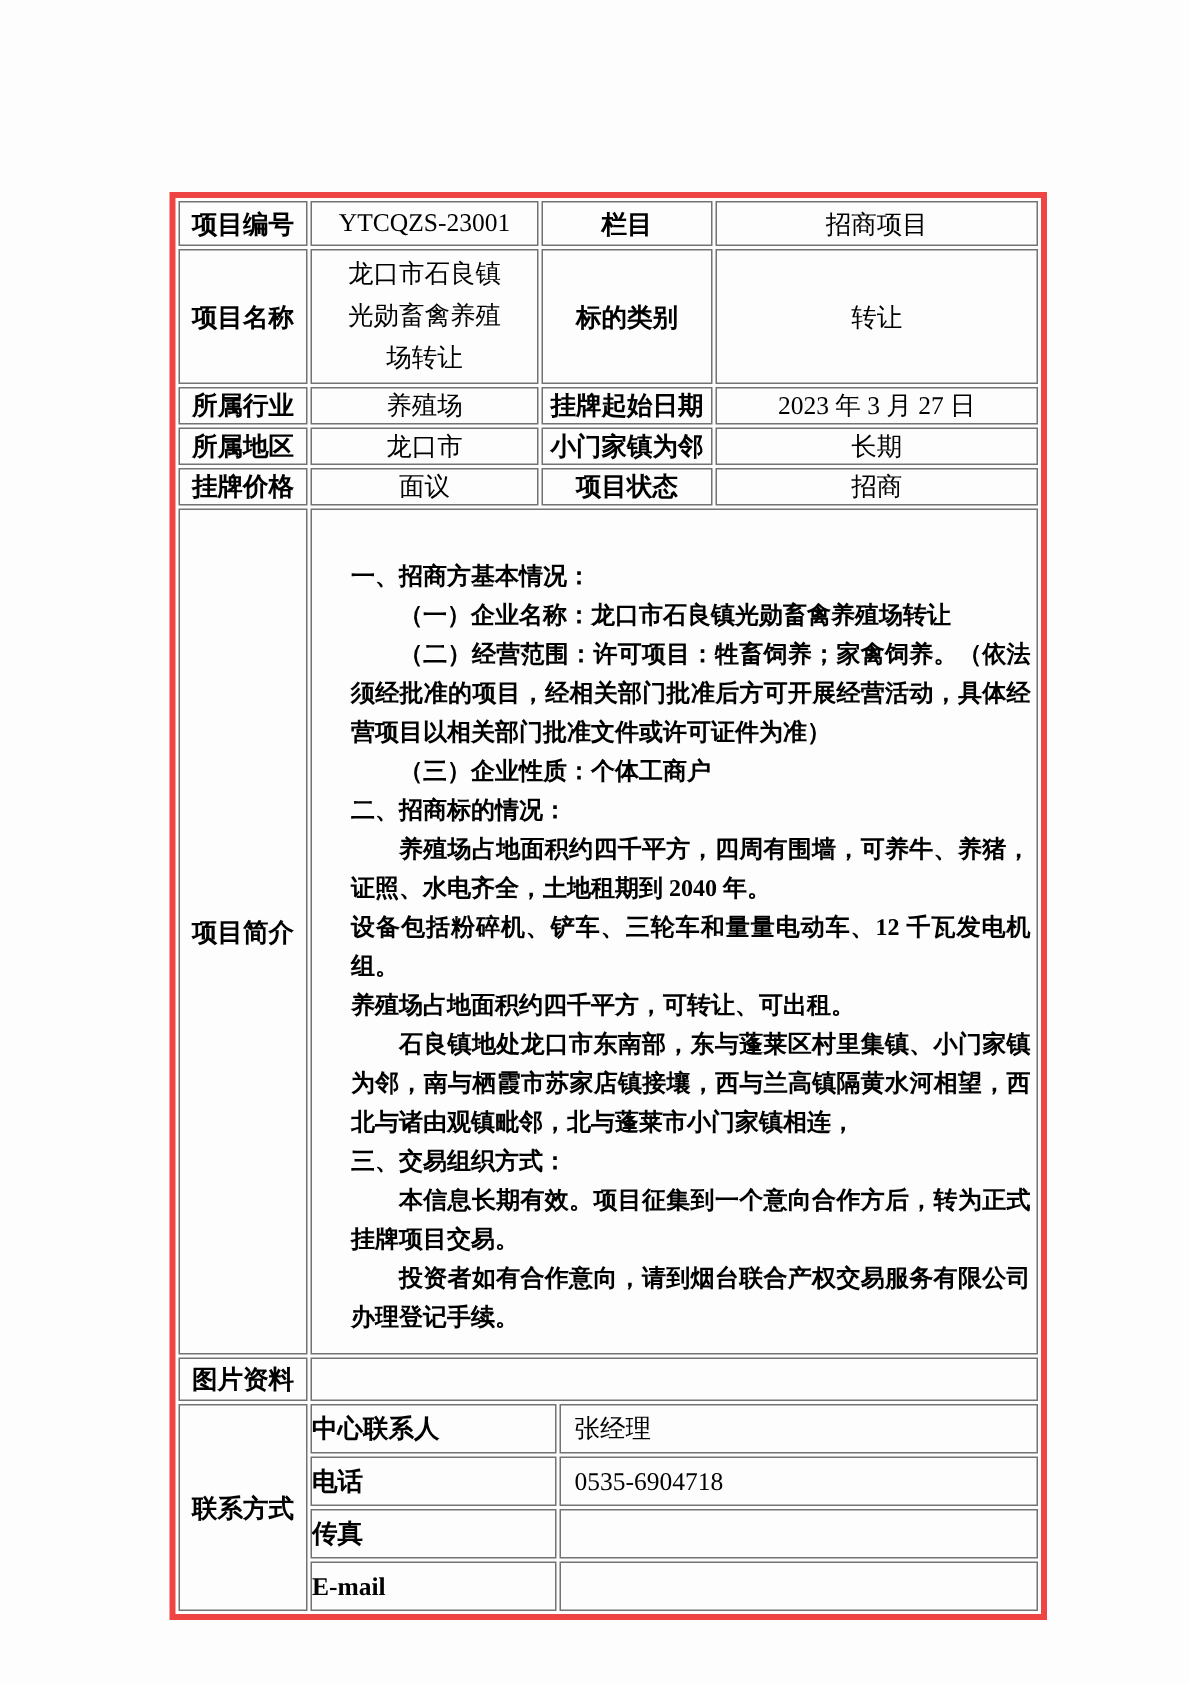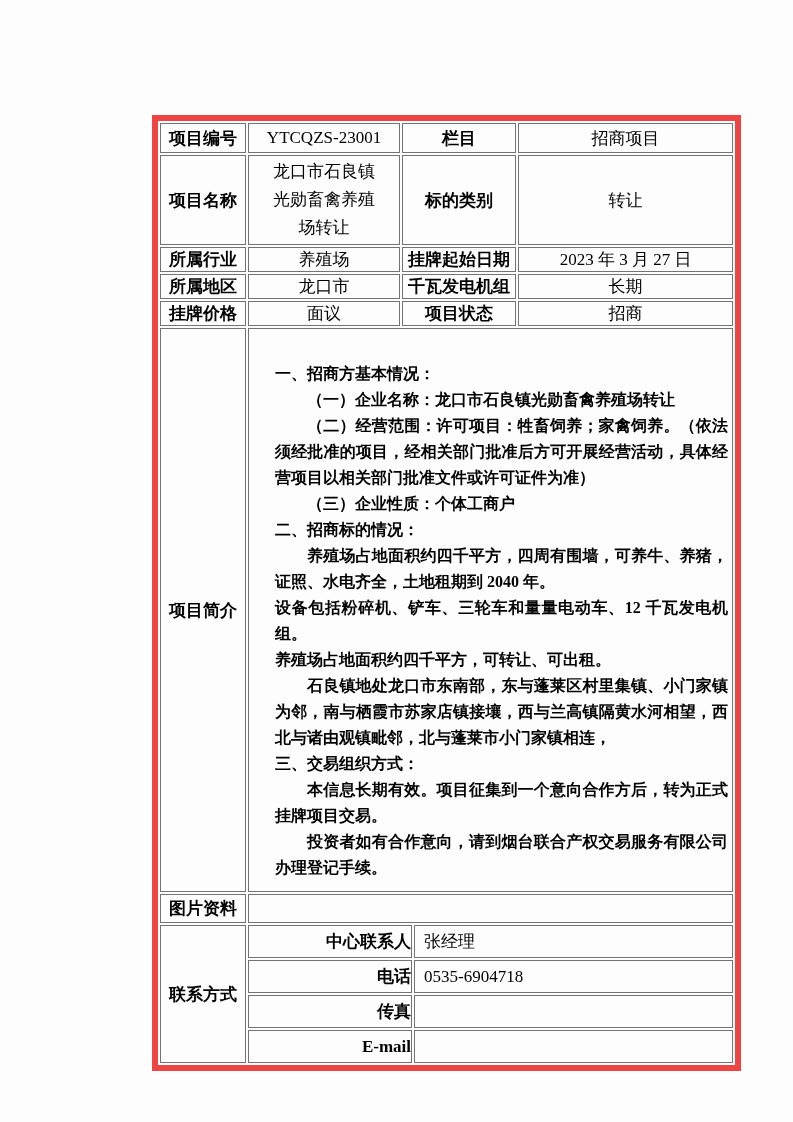--- a/index.html
+++ b/index.html
@@ -9,28 +9,27 @@
     width: 793px;
     height: 1122px;
     background: #fdfdfd;
     font-family: "Liberation Serif", "DejaVu Serif", serif;
     color: #000000;
     overflow: hidden;
   }
   table.doc {
     position: absolute;
     left: 113px;
-    top: 115px;
+    top: 128px;
     width: 579px;
     border-collapse: separate;
     border-spacing: 2px;
-    border: 6px solid #ef4444;
+    border: 4px solid #ef4444;
     table-layout: fixed;
     background: #fdfdfd;
-    margin-left: 39px;
   }
   table.doc td {
     border: 1px solid #737373;
     vertical-align: middle;
     font-size: 17px;
     overflow: hidden;
   }
   col.cA { width: 86px; }
   col.cB { width: 152px; }
   col.cC { width: 10px; }
@@ -62,21 +61,21 @@
     font-size: 16px;
     line-height: 26px;
     text-align: justify;
     font-weight: bold;
   }
   td.intro p.h { font-weight: bold; text-align: left; }
   td.intro p.i { text-indent: 2em; }
 
   td.cfield {
     font-weight: bold;
-    text-align: right;
+    text-align: left;
     font-size: 17px;
   }
   td.cval {
     text-align: left;
     padding-left: 9px;
     font-size: 16px;
   }
 </style>
 </head>
 <body>
@@ -105,21 +104,21 @@
       </tr>
       <tr class="r3">
         <td class="lbl">所属行业</td>
         <td class="val">养殖场</td>
         <td class="lbl" colspan="2">挂牌起始日期</td>
         <td class="val">2023 年 3 月 27 日</td>
       </tr>
       <tr class="r4">
         <td class="lbl">所属地区</td>
         <td class="val">龙口市</td>
-        <td class="lbl" colspan="2">千瓦发电机组</td>
+        <td class="lbl" colspan="2">小门家镇为邻</td>
         <td class="val">长期</td>
       </tr>
       <tr class="r5">
         <td class="lbl">挂牌价格</td>
         <td class="val">面议</td>
         <td class="lbl" colspan="2">项目状态</td>
         <td class="val">招商</td>
       </tr>
 
       <tr class="rIntro">

